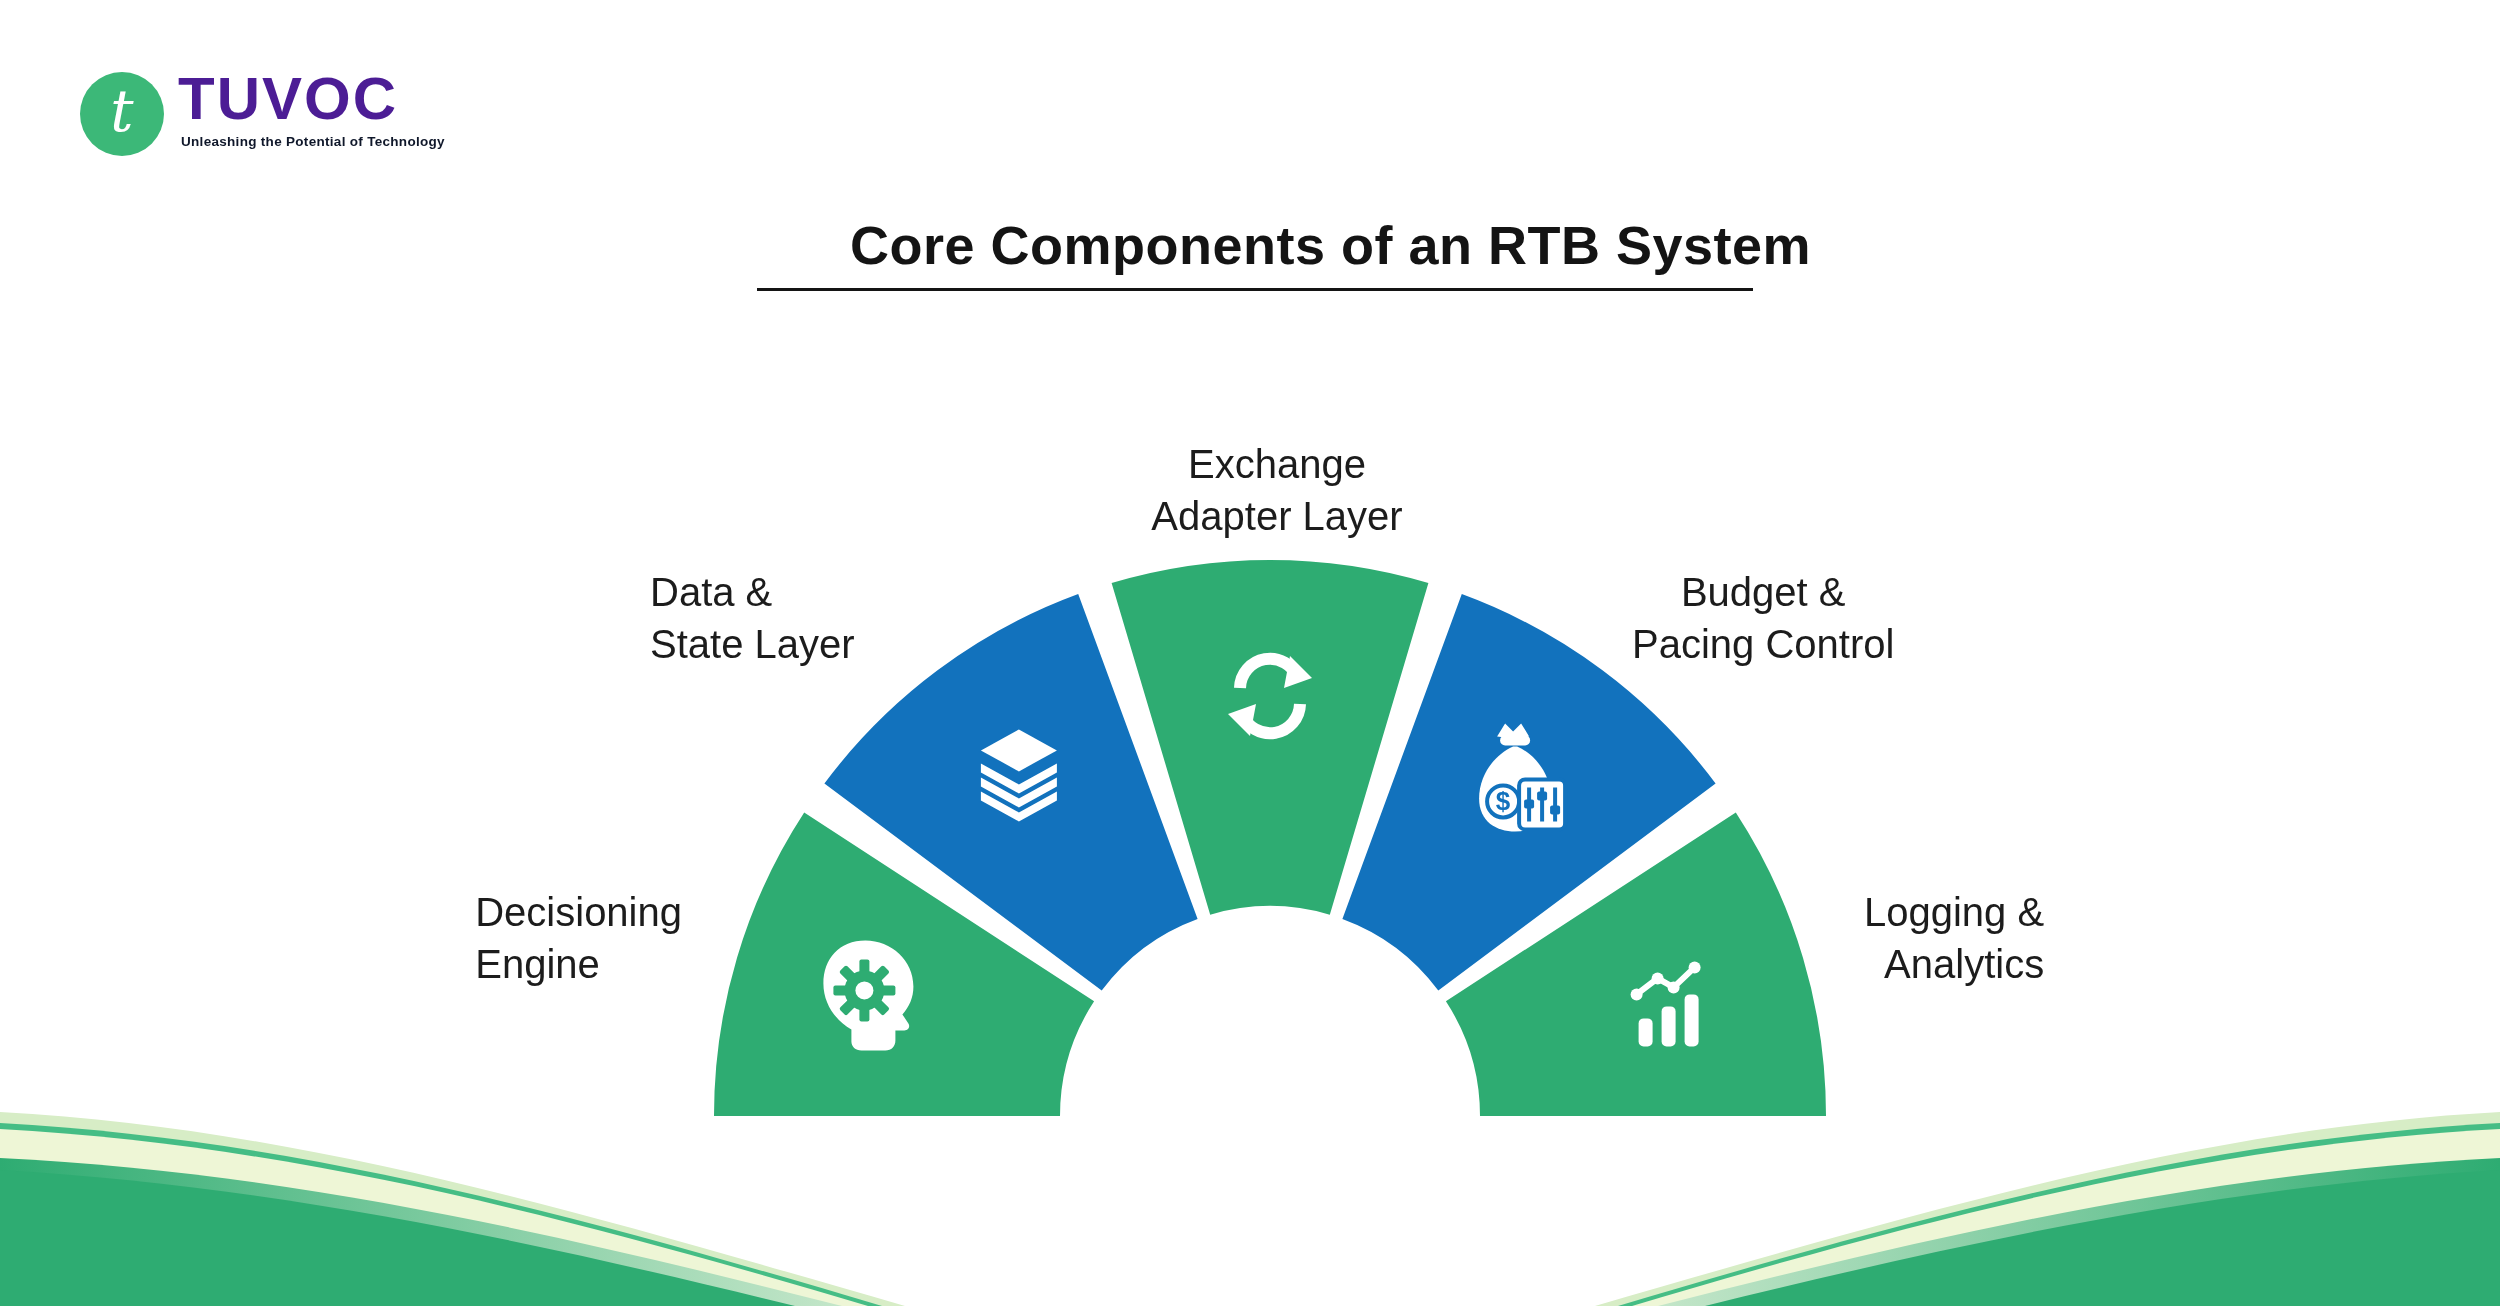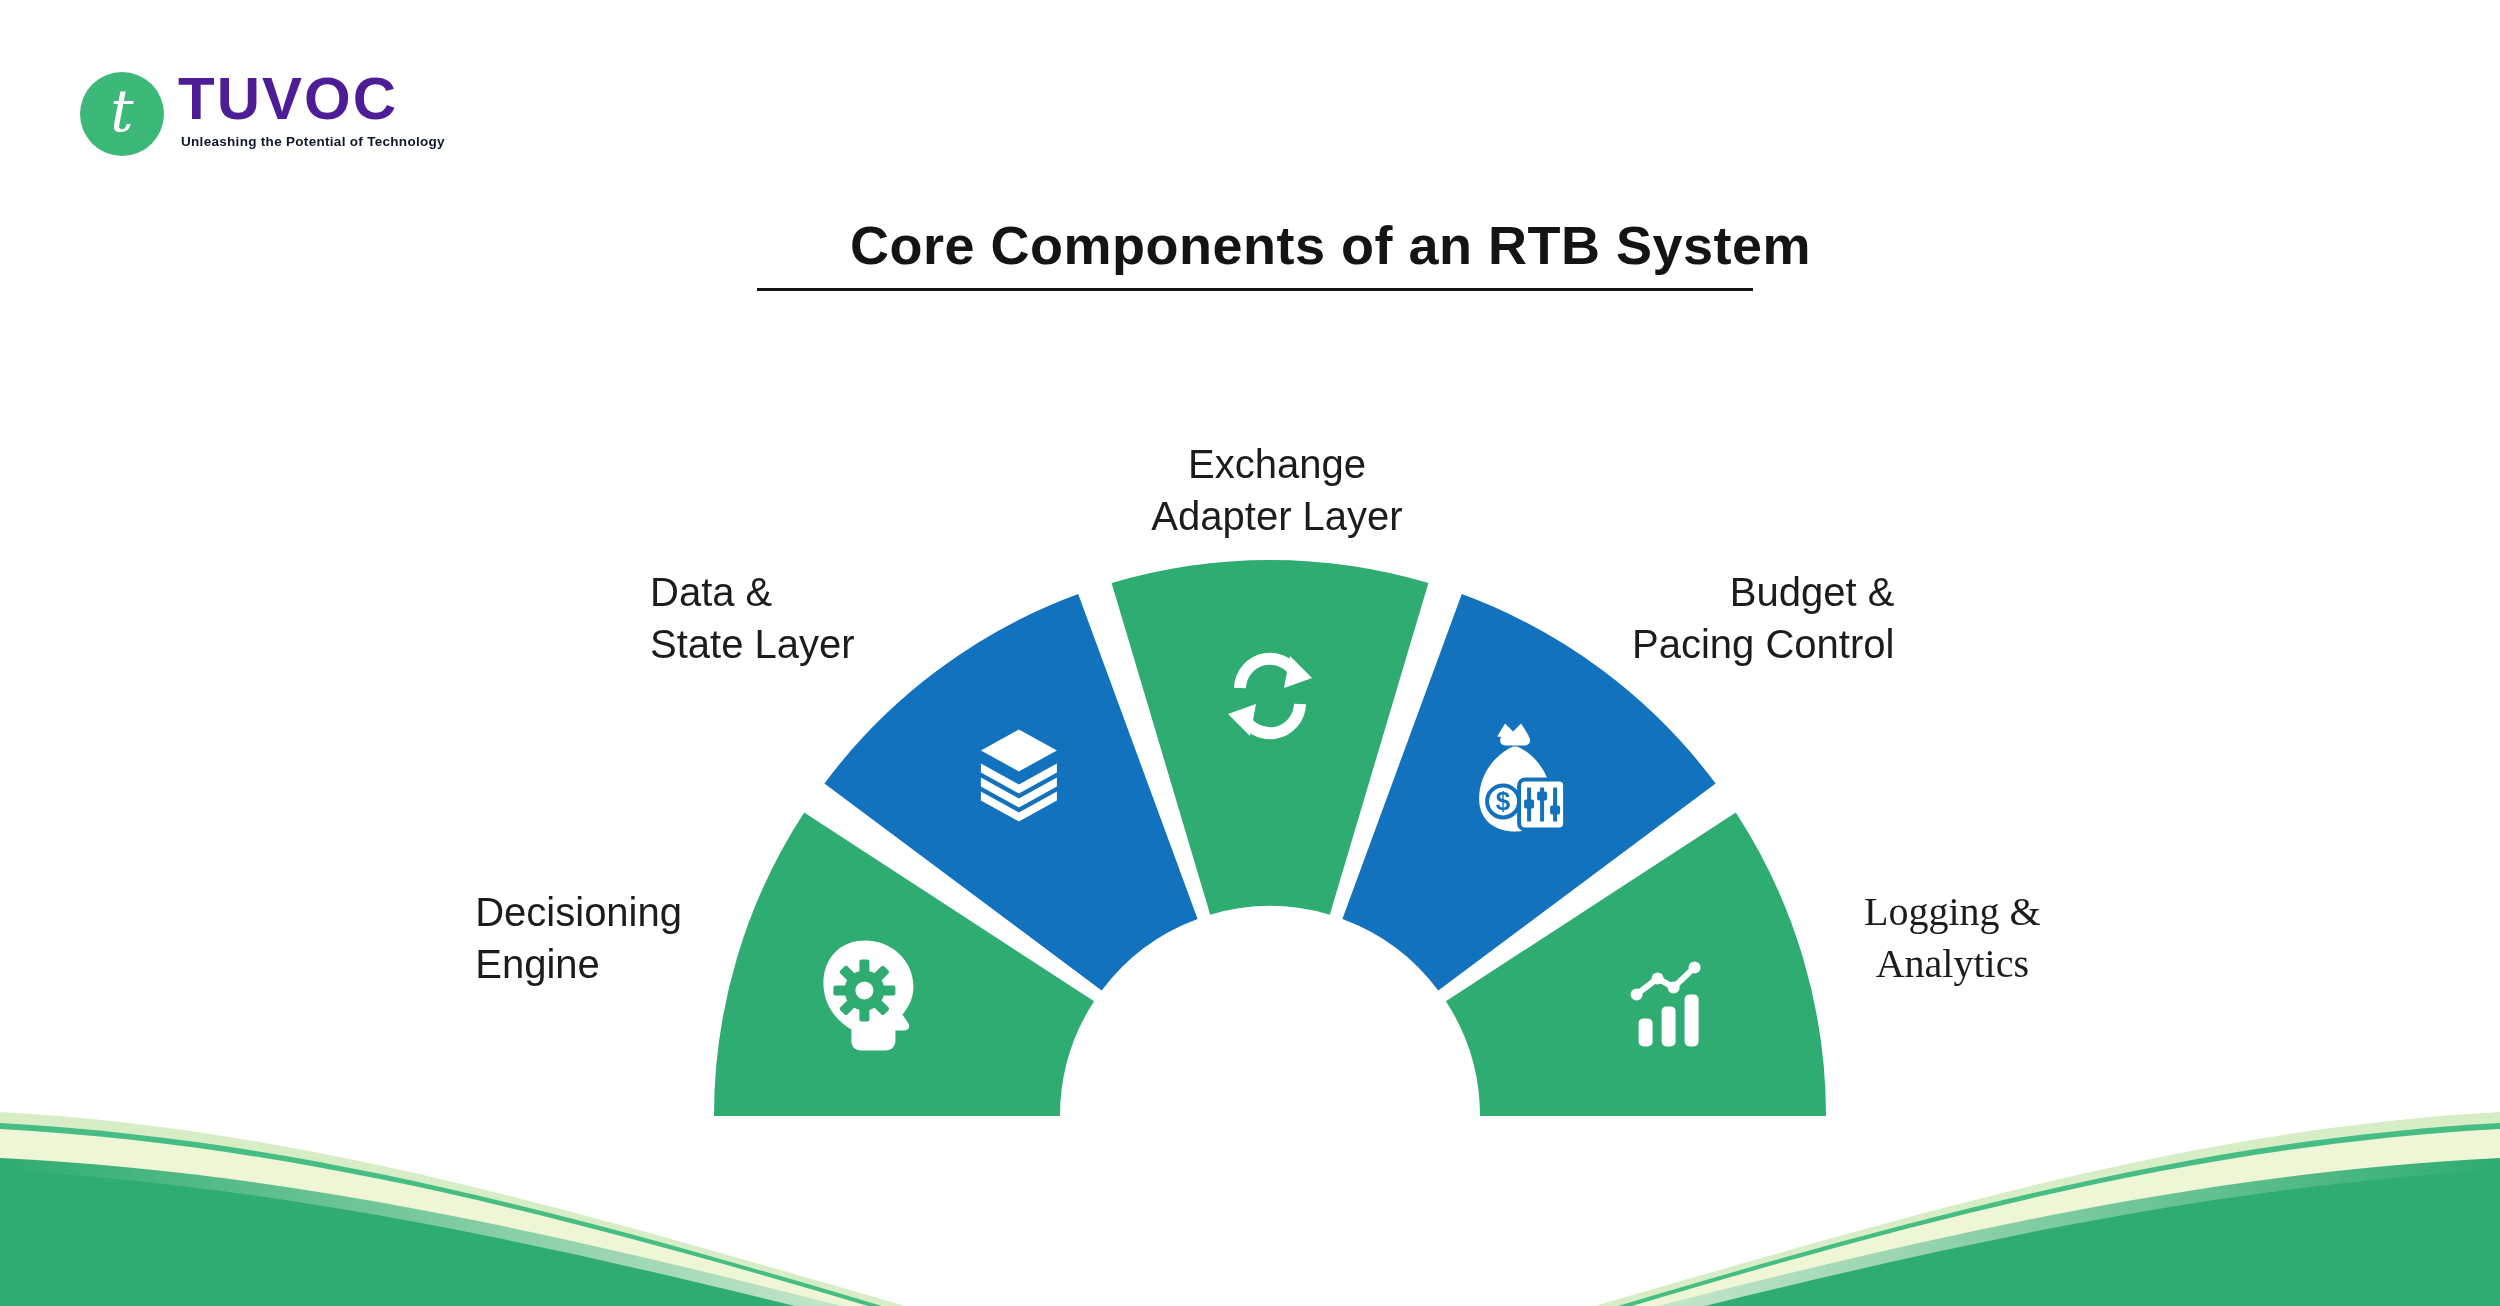--- a/index.html
+++ b/index.html
@@ -17,22 +17,22 @@
            color:#0f172a;white-space:nowrap;}
   
   .page-title{position:absolute;left:850px;top:214px;width:800px;margin:0;text-align:center;
               font-size:54px;font-weight:700;color:#141414;letter-spacing:.5px;white-space:nowrap;}
   .title-underline{position:absolute;left:757px;top:288px;width:996px;height:3px;background:#141414;}
   
   .lbl{position:absolute;font-size:40px;line-height:1.3;color:var(--text,#1c1c1c);white-space:pre-line;}
   .lbl-0{right:1818px;top:886px;text-align:left;}
   .lbl-1{left:650px;top:566px;width:300px;text-align:left;}
   .lbl-2{left:1077px;top:438px;width:400px;text-align:center;}
-  .lbl-3{left:1632px;top:566px;text-align:right;}
-  .lbl-4{left:1864px;top:886px;text-align:center;font-family:Liberation Serif, serif;}
+  .lbl-3{left:1632px;top:566px;text-align:center;}
+  .lbl-4{left:1864px;top:886px;text-align:right;}
   
   .fan-svg{position:absolute;left:0;top:0;}
 </style>
 </head>
 <body>
 
 <div class="canvas">
 
   <div class="logo">
     <div class="logo-mark">

